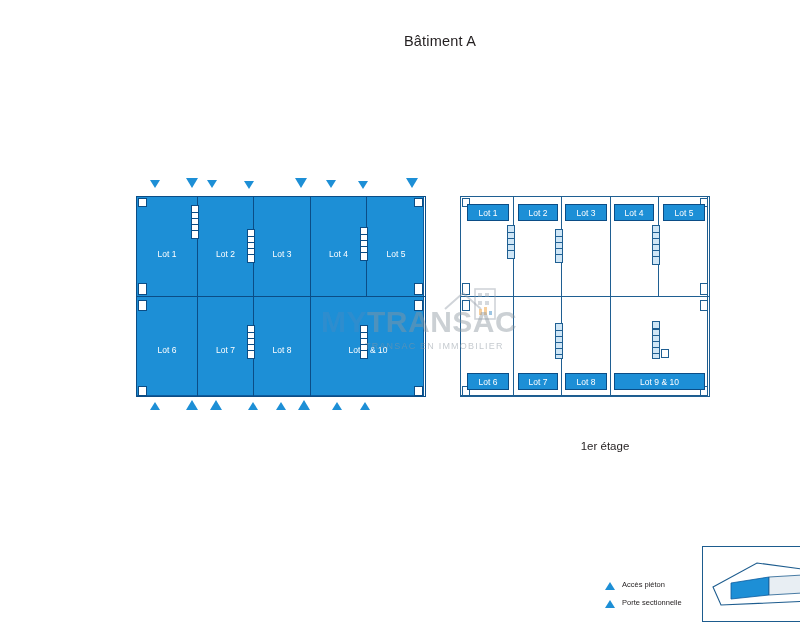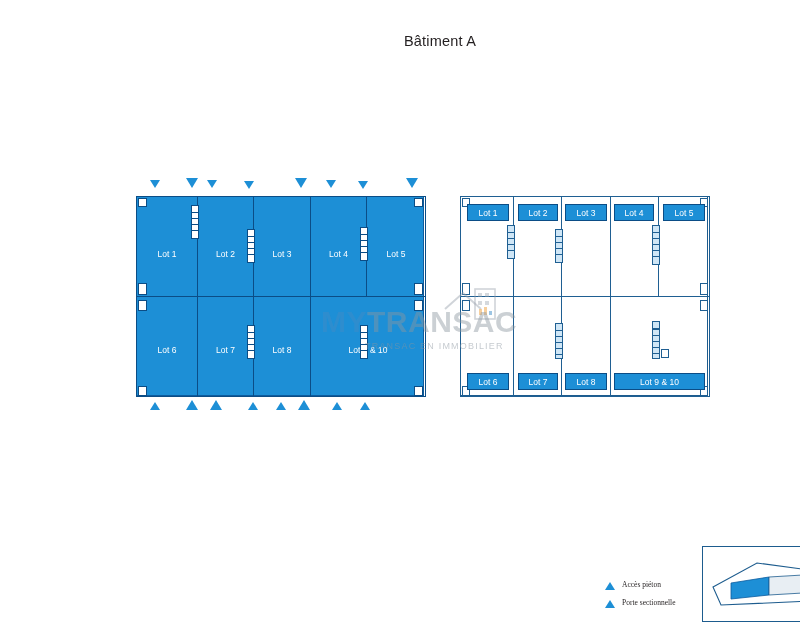--- a/index.html
+++ b/index.html
@@ -188,21 +188,20 @@
     width: 60px;
     height: 44px;
   }
 
   
   #legend {
     position: absolute;
     left: 565px;
     top: 578px;
     width: 92px;
-    font-family: Liberation Serif, serif;
   }
   .legend-row {
     position: relative;
     height: 18px;
     font-size: 7.5px;
     color: #231f20;
     white-space: nowrap;
   }
   .legend-row .tri {
     left: 0;
@@ -414,20 +413,21 @@
       <i style="top:6px"></i>
         <i style="top:7px"></i>
         <i style="top:13px"></i>
         <i style="top:19px"></i>
         <i style="top:25px"></i>
         <i style="top:31px"></i>
     </div>
     <div class="corner" style="left:200px; top:152px; width:8px; height:9px;"></div>
   </div>
 
+  <div id="caption-right" class="caption">1er étage</div>
 
   <div id="watermark">
     <svg id="wm-house" viewBox="0 0 60 44">
       <path d="M4 26 L22 10 L40 26" fill="none" stroke="rgba(150,160,170,.45)" stroke-width="2"></path>
       <rect x="34" y="6" width="20" height="30" fill="none" stroke="rgba(150,160,170,.45)" stroke-width="1.6"></rect>
       <rect x="37" y="10" width="4" height="4" fill="rgba(150,160,170,.4)"></rect>
       <rect x="44" y="10" width="4" height="4" fill="rgba(150,160,170,.4)"></rect>
       <rect x="37" y="18" width="4" height="4" fill="rgba(150,160,170,.4)"></rect>
       <rect x="44" y="18" width="4" height="4" fill="rgba(150,160,170,.4)"></rect>
       <rect x="38" y="26" width="3" height="6" fill="rgba(240,160,60,.5)"></rect>

